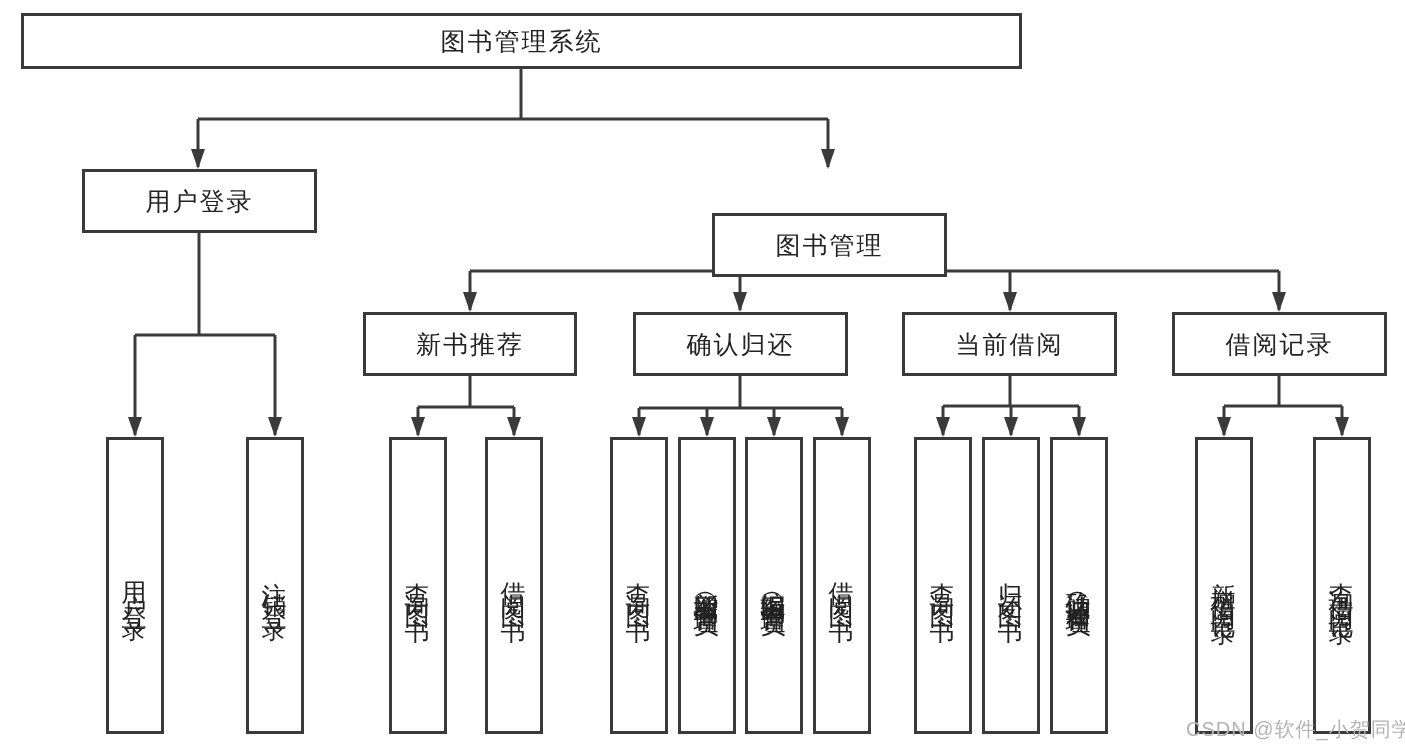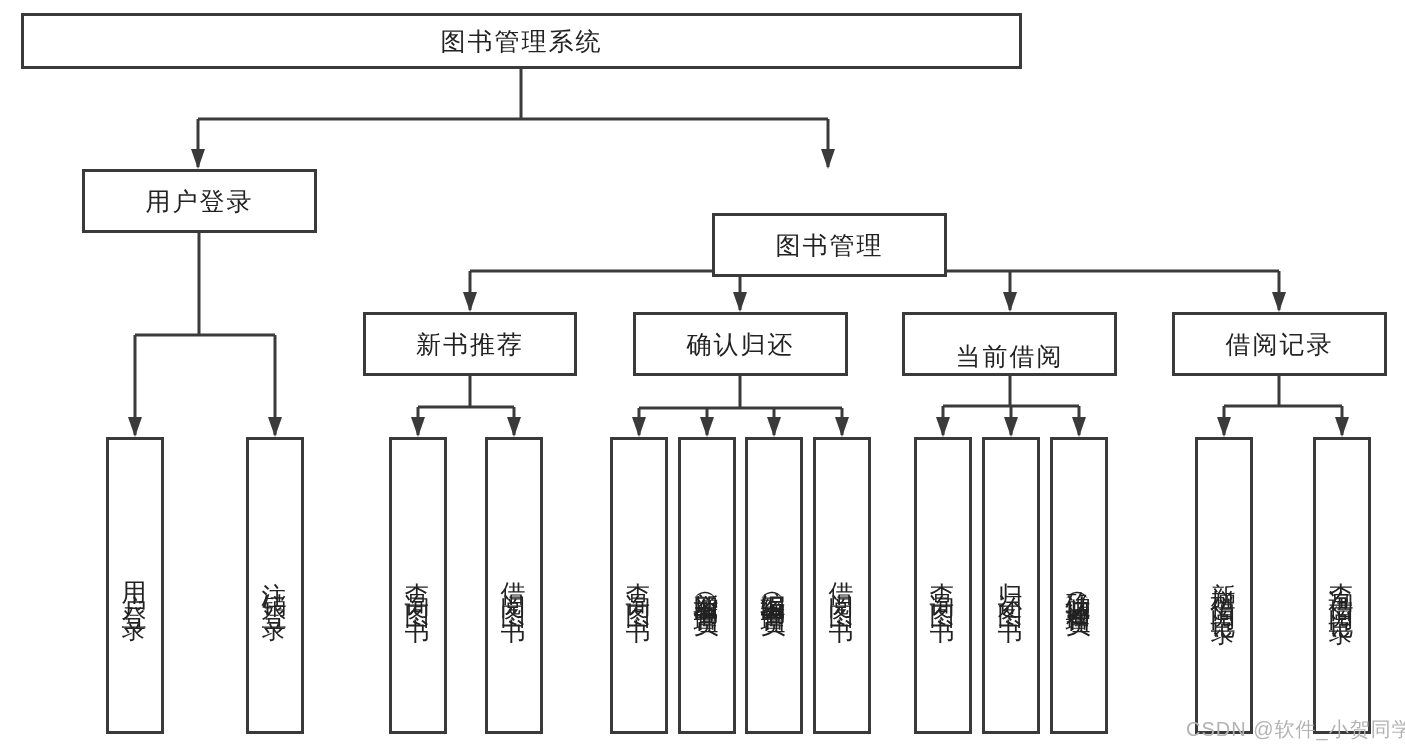--- a/index.html
+++ b/index.html
@@ -14,21 +14,21 @@
     color:#222222; font-size:25px; letter-spacing:2px; white-space:nowrap;
   }
   
   .n-root  { left:21px;  top:13px;  width:1001px; height:56px; }
   
   .n-login { left:82px;  top:169px; width:235px; height:64px; }
   .n-mgmt  { left:712px; top:169px; width:235px; height:64px;margin-top:44px; }
   
   .n-new   { left:363px;  top:312px; width:214px; height:64px; }
   .n-bor   { left:633px;  top:312px; width:215px; height:64px; }
-  .n-cur   { left:902px;  top:312px; width:215px; height:64px;align-items:flex-end; }
+  .n-cur   { left:902px;  top:312px; width:215px; height:64px; }
   .n-rec   { left:1172px; top:312px; width:215px; height:64px; }
   
   .vbox { top:437px; width:58px; height:297px; }
   .vbox span { writing-mode:vertical-rl; text-orientation:mixed; letter-spacing:12px; }
   .vbox.sp-md span { letter-spacing:8px; }
   .vbox.sp-sm span { letter-spacing:3px; }
   .x-u1 { left:106px; }  .x-u2 { left:246px; }
   .x-n1 { left:389px; }  .x-n2 { left:485px; }
   .x-b1 { left:610px; }  .x-b2 { left:678px; } .x-b3 { left:745px; } .x-b4 { left:813px; }
   .x-c1 { left:914px; }  .x-c2 { left:982px; } .x-c3 { left:1050px; }

